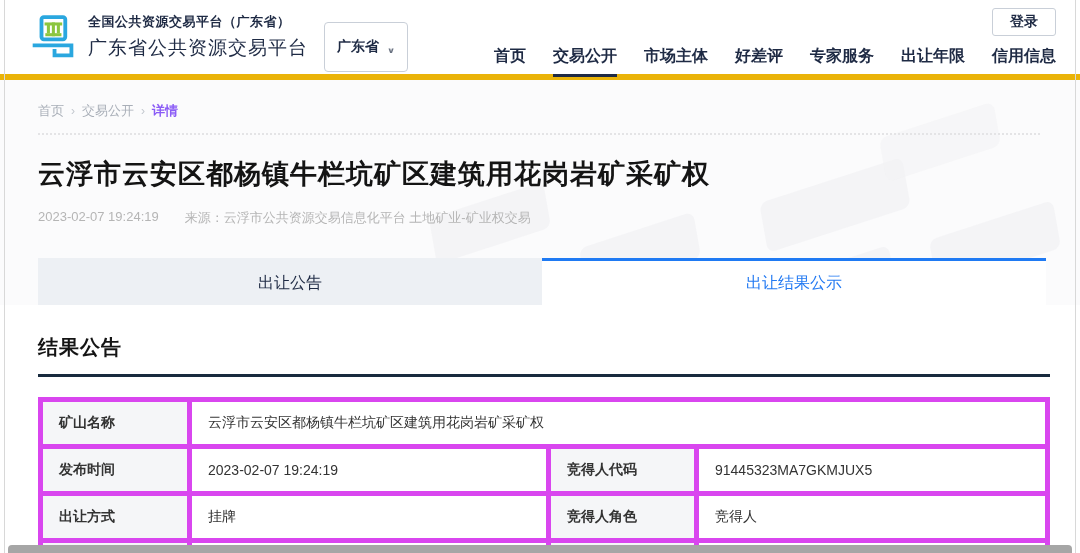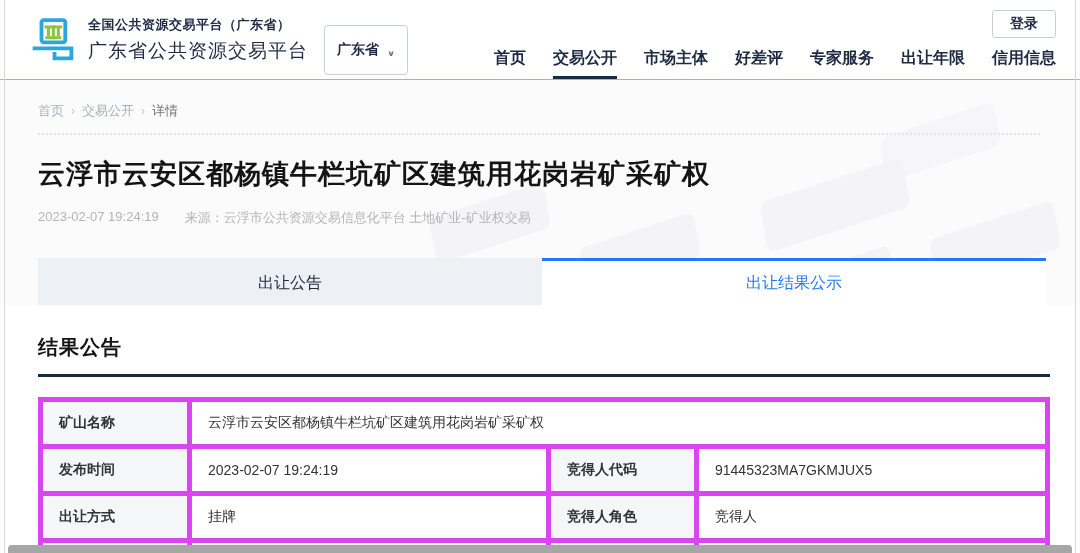--- a/index.html
+++ b/index.html
@@ -14,21 +14,21 @@
   .frame-edge { position: absolute; top: 0; bottom: 0; width: 1px; background: #d8d8d8; z-index: 50; }
   .frame-edge.left { left: 4px; }
   .frame-edge.right { left: 1075px; }
   .window-bottom-bar {
     position: absolute; left: 8px; right: 8px; bottom: 0; height: 8px;
     background: #a6a6a6; border-radius: 4px 4px 0 0; z-index: 60;
   }
 
   
   .header {
-    height: 80px; background: #fff; border-bottom: 1px solid #eab308;
+    height: 80px; background: #fff; border-bottom: 6px solid #eab308;
     display: flex; align-items: center; justify-content: space-between;
     padding: 0 24px 0 30px; position: relative; z-index: 5;
   }
   .brand { display: flex; align-items: center; }
   .brand-logo { width: 46px; height: 50px; margin-right: 12px; }
   .brand-text .brand-top { font-size: 13px; font-weight: bold; letter-spacing: .5px; }
   .brand-text .brand-main { font-size: 19px; font-weight: normal; margin-top: 4px; letter-spacing: 1px; }
   .region-select {
     margin-left: 16px; margin-top: 20px;
     border: 1px solid #c9cfd8; border-radius: 4px;
@@ -57,21 +57,21 @@
   .kb { position: absolute; background: #f2f2f4; border-radius: 8px; transform: rotate(-18deg) skewX(-8deg); opacity: .75; }
   .kb1 { width: 120px; height: 46px; left: 430px; top: 120px; }
   .kb2 { width: 120px; height: 46px; left: 580px; top: 150px; }
   .kb3 { width: 150px; height: 50px; left: 760px; top: 100px; }
   .kb4 { width: 130px; height: 48px; left: 930px; top: 140px; }
   .kb5 { width: 260px; height: 60px; left: 640px; top: 205px; }
   .kb6 { width: 120px; height: 44px; left: 880px; top: 40px; opacity:.5; }
   .hero-inner { position: relative; z-index: 2; padding: 0 30px 0 38px; }
   .breadcrumb { padding-top: 22px; font-size: 13px; color: #a9afb8; display: flex; align-items: center; gap: 7px; }
   .breadcrumb .crumb { cursor: pointer; }
-  .breadcrumb .crumb.current { color: #737373; font-weight: normal; cursor: default; }
+  .breadcrumb .crumb.current { color: #8b5cf6; font-weight: bold; cursor: default; }
   .crumb-sep { color: #c3c8cf; font-size: 12px; }
   .dotted-sep { margin-top: 13px; border-bottom: 2px dotted #e4e4e6; margin-right: 10px; }
   .article-title { margin-top: 21px; font-size: 27px; font-weight: bold; color: #141414; letter-spacing: 1px; }
   .article-meta { margin-top: 17px; font-size: 13px; color: #b5b5b5; display: flex; gap: 26px; }
 
   
   .tabs-row { background: #fbfbfc; padding: 0 34px 0 38px; display: flex; height: 47px; }
   .tab {
     flex: 1; display: flex; align-items: center; justify-content: center;
     font-size: 16px; cursor: pointer; border-top: 3px solid transparent;

